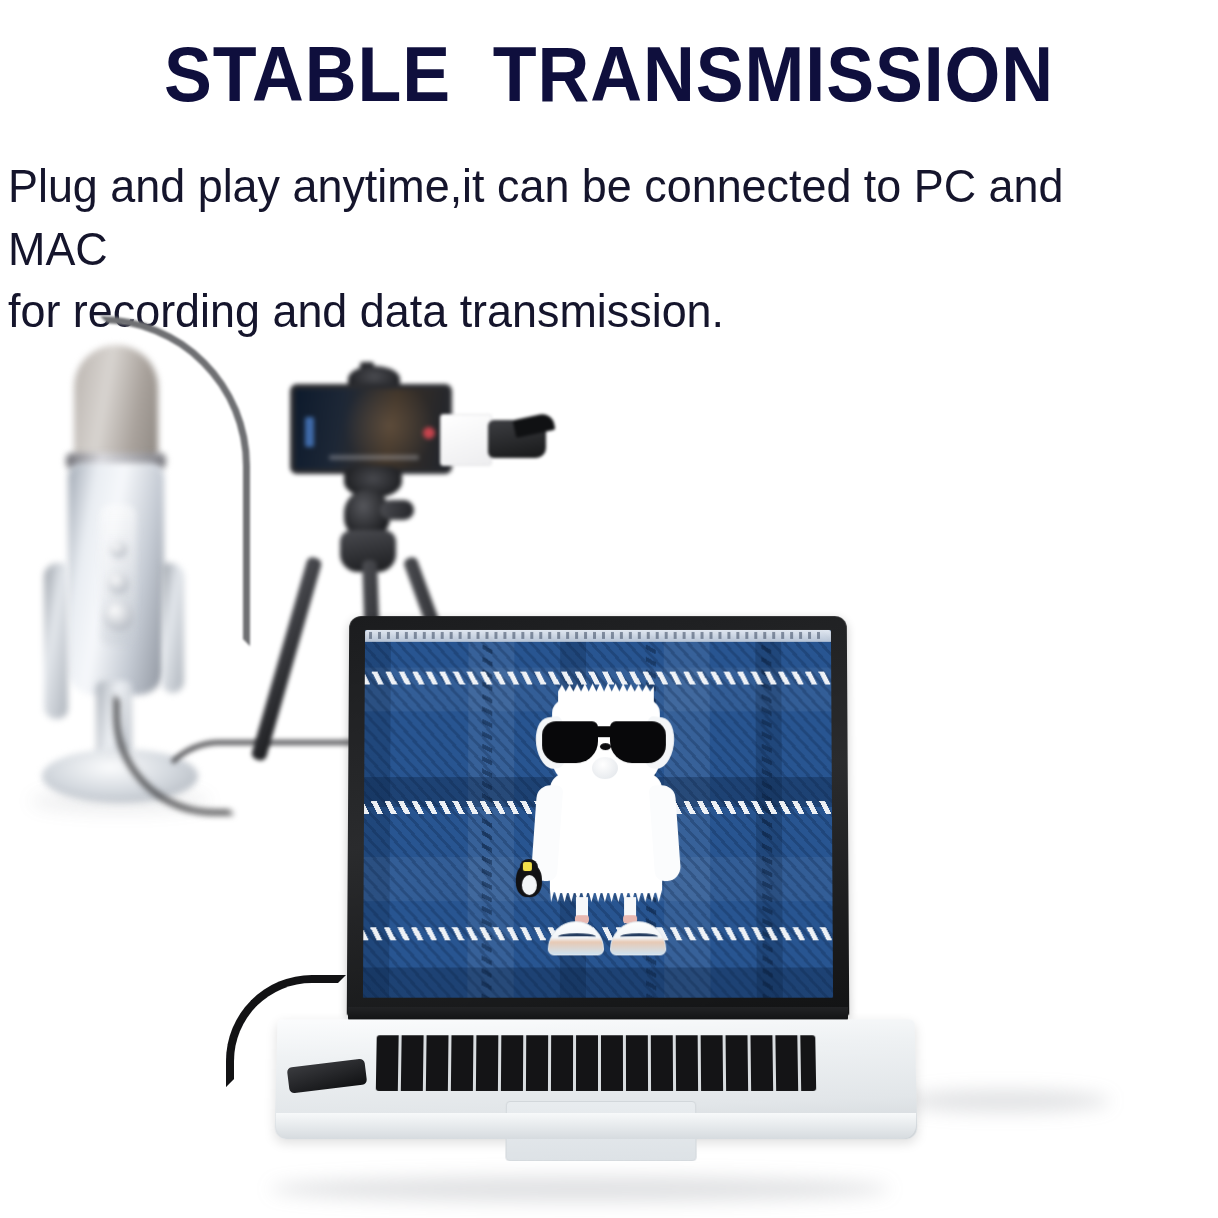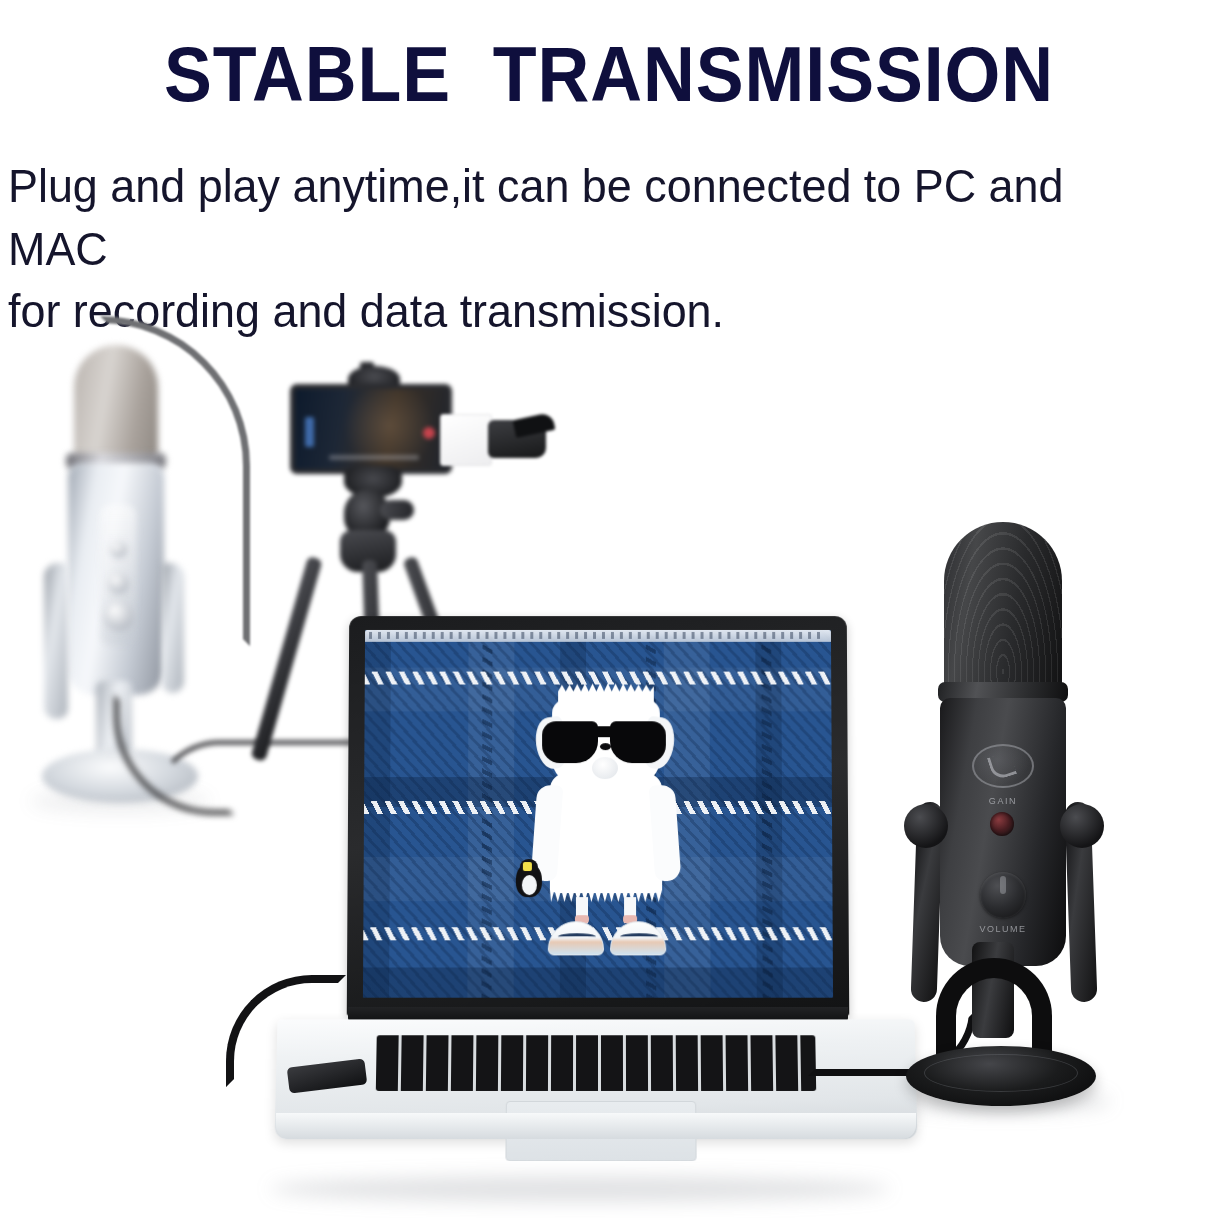--- a/index.html
+++ b/index.html
@@ -460,35 +460,14 @@
     <div id="base">
       <div id="keyboard"></div>
       <div id="trackpad"></div>
     </div>
     <div id="base-front"></div>
 
     <div id="usb-cable"></div>
     <div id="usb-plug"></div>
   </div>
 
-  <div id="blkmic">
-    <div id="bm-cable"></div>
-    <div class="bm-yoke-arm" id="bm-yoke-l"></div>
-    <div class="bm-yoke-arm" id="bm-yoke-r"></div>
-    <div id="bm-head"></div>
-    <div id="bm-collar"></div>
-    <div id="bm-body"></div>
-    <div id="bm-logo"></div>
-    <div id="bm-logo-mark"></div>
-    <div id="bm-gain-label">GAIN</div>
-    <div id="bm-led"></div>
-    <div id="bm-vol-knob"></div>
-    <div id="bm-vol-notch"></div>
-    <div id="bm-vol-label">VOLUME</div>
-    <div class="bm-pivot" id="bm-pivot-l"></div>
-    <div class="bm-pivot" id="bm-pivot-r"></div>
-    <div id="bm-stem"></div>
-    <div id="bm-arch"></div>
-    <div id="bm-base"></div>
-    <div id="bm-base-ring"></div>
-  </div>
 
 </div>
 
 </body></html>

